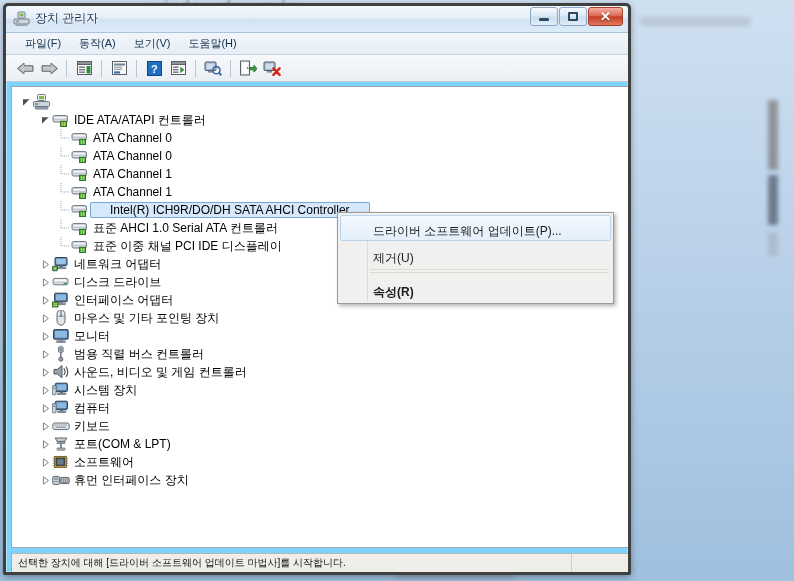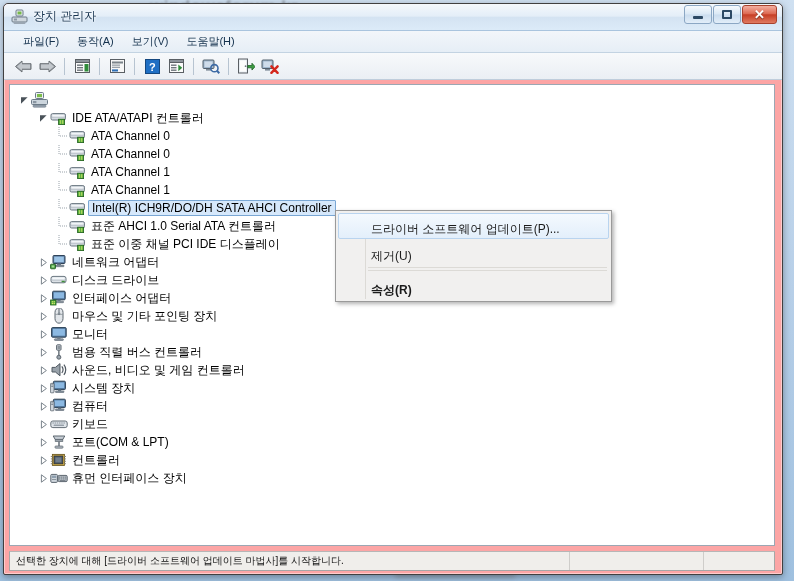--- a/index.html
+++ b/index.html
@@ -36,24 +36,24 @@
     background:#7f8892;opacity:.45;filter:blur(2.5px);}
   #bg-right1{position:absolute;left:768px;top:100px;width:10px;height:70px;
     background:#5b5146;opacity:.5;filter:blur(2.2px);}
   #bg-right2{position:absolute;left:768px;top:175px;width:10px;height:50px;
     background:#2d3340;opacity:.55;filter:blur(2.2px);}
   #bg-right3{position:absolute;left:768px;top:232px;width:10px;height:24px;
     background:#9aa2ab;opacity:.45;filter:blur(2.2px);}
 
   
   #window{
-    position:absolute;left:3px;top:3px;width:780px;height:572px;
-    border:1px solid #404040;
+    position:absolute;left:3px;top:3px;width:628px;height:572px;
+    border:3px solid #404040;
     border-radius:5px 5px 2px 2px;
-    background:#fca5a5;
+    background:#7dd3fc;
     box-shadow:0 0 0 1px rgba(255,255,255,.45) inset, 0 2px 7px rgba(0,0,0,.35);
     box-sizing:border-box;
     overflow:hidden;
   }
   #titlebar{
     height:26px;position:relative;
     background:linear-gradient(180deg,#f4f8fc 0%,#e4eef8 46%,#d4e3f2 52%,#dcebf8 100%);
     border-bottom:1px solid #a9c4de;
     border-radius:4px 4px 0 0;
   }
@@ -116,21 +116,21 @@
     position:relative;height:18px;display:flex;align-items:center;
     font-size:12px;color:#000;white-space:nowrap;
   }
   .ind{display:inline-block;}
   .tw{width:13px;height:18px;display:inline-flex;align-items:center;justify-content:center;flex:0 0 13px;}
   .tw svg{display:block;}
   .ico{width:18px;height:16px;flex:0 0 18px;margin-right:4px;display:inline-flex;align-items:center;justify-content:center;}
   .lbl{line-height:16px;}
   .row.selected .lbl{
     background:#d6e8fb;border:1px solid #7aa7d4;
-    padding:0 3px;margin-left:-3px;border-radius:1px;line-height:14px;
+    padding:0 19px;margin-left:-3px;border-radius:1px;line-height:14px;
   }
 
   
   #ctxmenu{
     position:absolute;left:331px;top:206px;width:277px;
     background:#f1f0ef;
     border:1px solid #9a9a9a;
     box-shadow:2px 2px 4px rgba(0,0,0,.3);
     padding:2px;
     box-sizing:border-box;
@@ -701,21 +701,21 @@
                 <rect x="0.8" y="6.4" width="1.6" height="1"></rect>
                 <rect x="0.8" y="8.8" width="1.6" height="1"></rect>
                 <rect x="0.8" y="11.2" width="1.6" height="1"></rect>
                 <rect x="14.4" y="4" width="1.6" height="1"></rect>
                 <rect x="14.4" y="6.4" width="1.6" height="1"></rect>
                 <rect x="14.4" y="8.8" width="1.6" height="1"></rect>
                 <rect x="14.4" y="11.2" width="1.6" height="1"></rect>
               </g>
             </svg>
           </span>
-          <span class="lbl">컨트롤러</span>
+          <span class="lbl">소프트웨어</span>
         </div>
         <div class="row">
           <span class="ind" style="width:19px"></span>
           <span class="tw">
             <svg width="9" height="9" viewBox="0 0 9 9">
               <path d="M2.4 0.8 L7.4 4.5 L2.4 8.2 Z" fill="none" stroke="#7b848c" stroke-width="1"></path>
             </svg>
           </span>
           <span class="ico">
             <svg width="18" height="16" viewBox="0 0 18 16">

